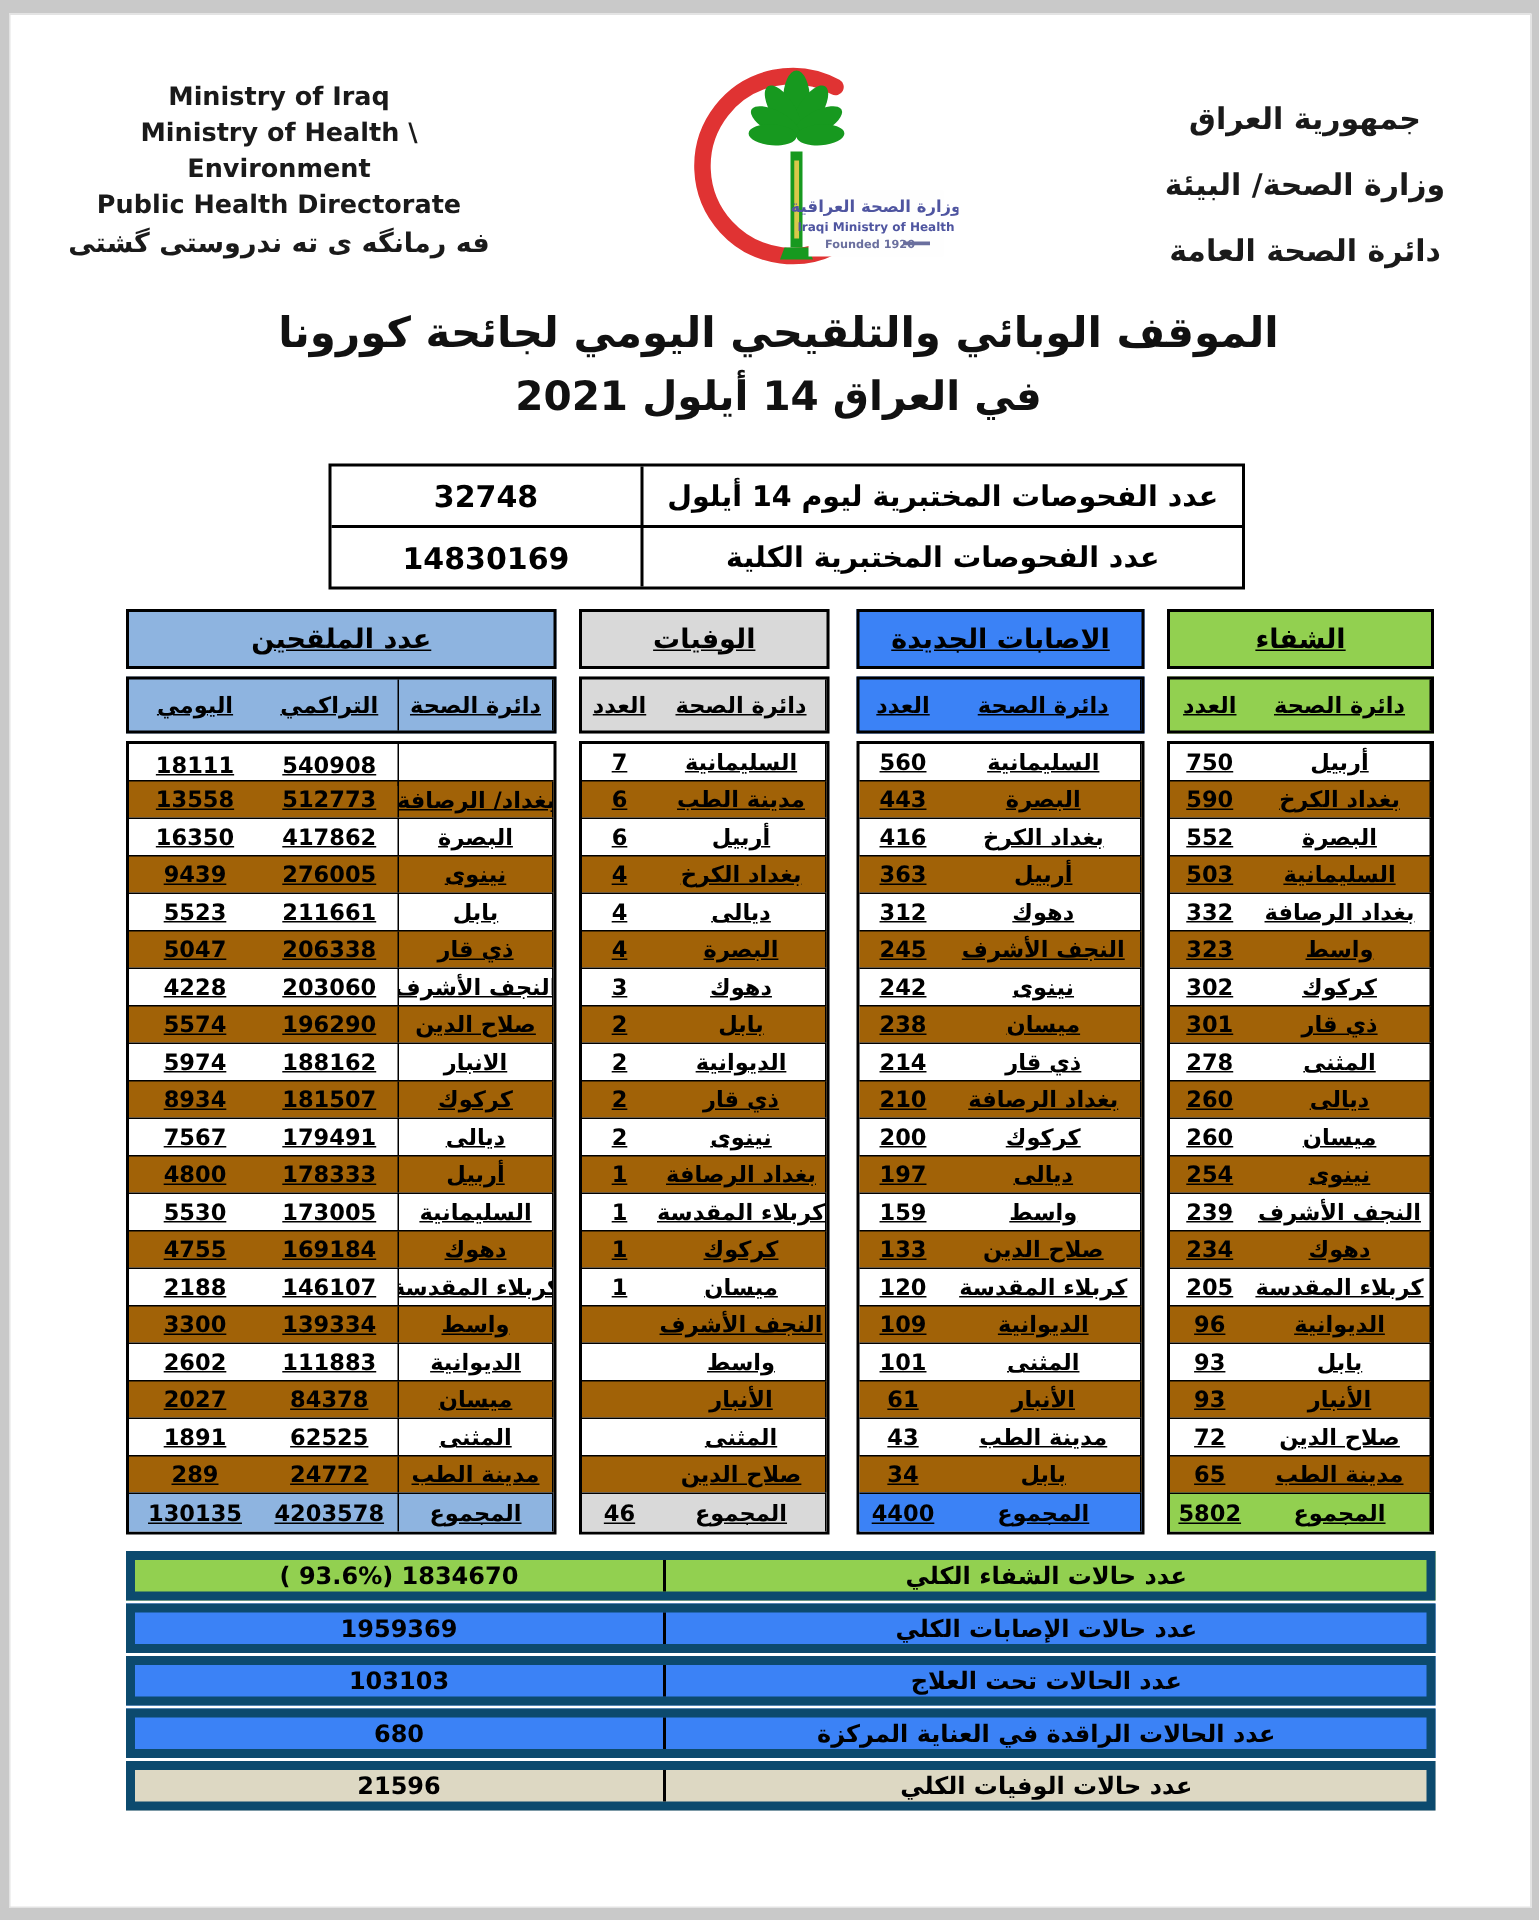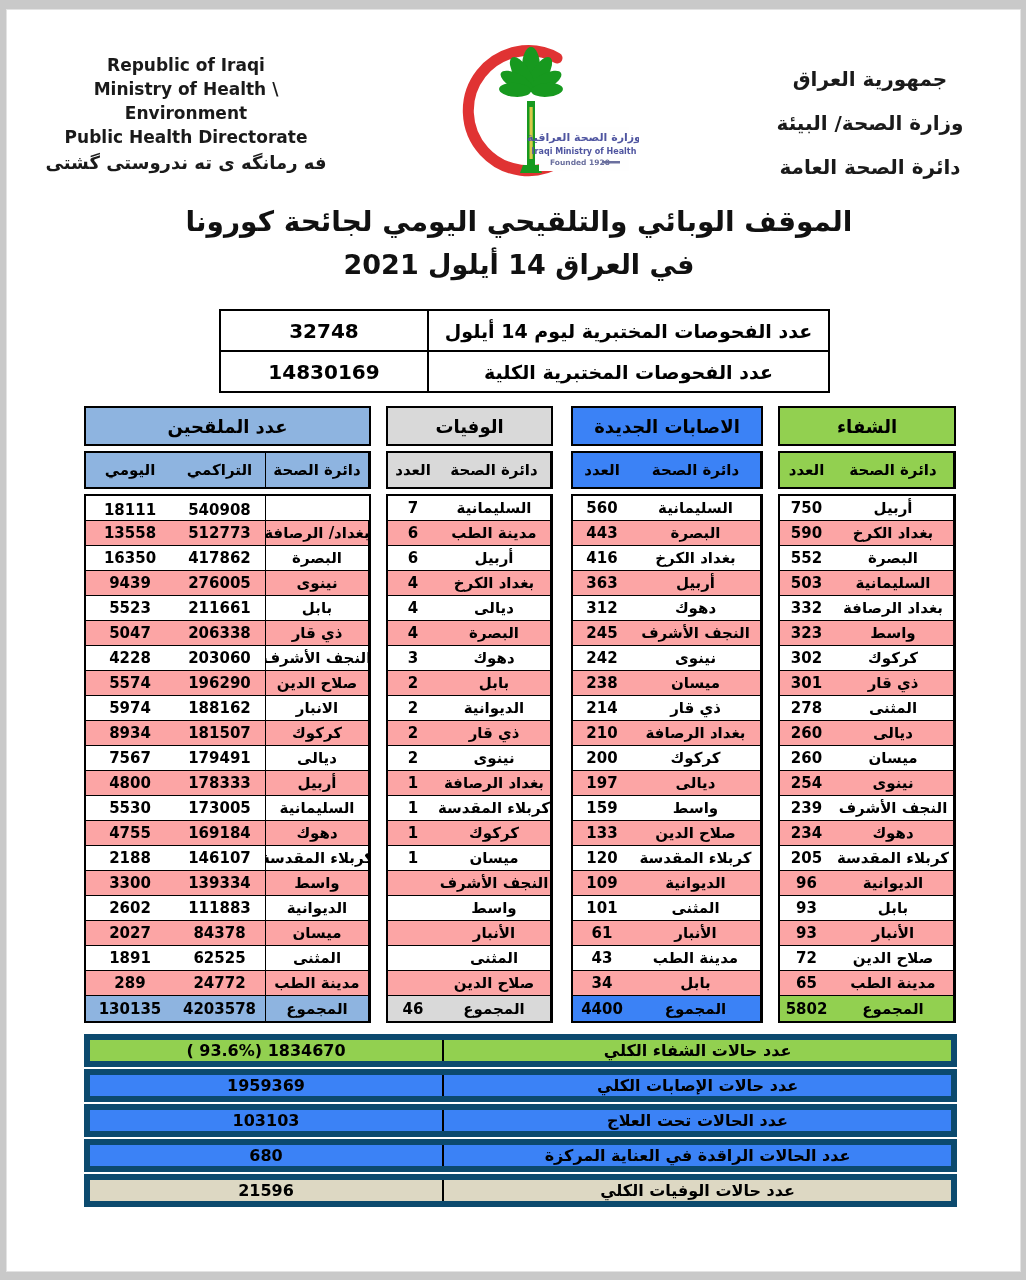--- a/index.html
+++ b/index.html
@@ -15,29 +15,29 @@
   .title1{left:0;top:196px;width:1026px;text-align:center;font-weight:bold;font-size:28px;direction:rtl;color:#111;}
   .title2{left:0;top:240px;width:1026px;text-align:center;font-weight:bold;font-size:27px;direction:rtl;color:#111;}
   
   .tests{left:213px;top:300px;width:607px;border:2px solid #000;}
   .tests .row{display:grid;grid-template-columns:206px 1fr;height:39px;}
   .tests .row + .row{border-top:2px solid #000;}
   .tests .cell{display:flex;align-items:center;justify-content:center;font-weight:bold;}
   .tests .lbl{border-left:2px solid #000;direction:rtl;font-size:19px;}
   .tests .val{font-size:20px;}
   
-  .area{position:absolute;}
+  .area{position:absolute;text-decoration:underline;}
   .t-title{border:2px solid #000;height:36px;display:flex;align-items:center;justify-content:center;font-weight:bold;font-size:18px;direction:rtl;}
   .t-head{border:2px solid #000;height:34px;margin-top:5px;display:grid;font-weight:bold;font-size:15px;}
   .t-head .hc{display:flex;align-items:center;justify-content:center;direction:rtl;}
   .t-head .hc + .hc{border-right:0;}
   .t-body{border:2px solid #000;margin-top:5px;background:#fff;}
   .t-row{display:grid;height:24px;}
   .t-row + .t-row{border-top:1px solid #000;}
-  .t-row.alt{background:#fca5a5;}
+  .t-row.alt{background:#a16207;}
   .t-cell{display:flex;align-items:center;justify-content:center;font-weight:bold;font-size:15px;overflow:hidden;white-space:nowrap;}
   .t-cell.name-cell{direction:rtl;}
   .t-row .t-cell + .t-cell{border-right:0;}
   .v-sep{border-left:1px solid #000;}
   .t-row.total{height:25px;}
   
   .g3{grid-template-columns:88px 92px 1fr;}
   .g-deaths{grid-template-columns:50px 1fr;}
   .g-new{grid-template-columns:58px 1fr;}
   .g-rec{grid-template-columns:53px 1fr;}
@@ -55,21 +55,21 @@
   .s-lbl{border-right:none;border-left:none;}
   .s-row .s-val{border-left:none;}
   .s-div{border-left:2px solid #000;}
 </style>
 </head>
 <body>
 
 <div class="sheet">
 
   <div class="abs hdr-en">
-    <div>Republic of Iraqi</div>
+    <div>Ministry of Iraq</div>
     <div>Ministry of Health \ Environment</div>
     <div>Public Health Directorate</div>
     <div class="ku" dir="rtl">فه رمانگه ى ته ندروستى گشتى</div>
   </div>
 
   <div class="abs logo">
     <svg width="205" height="165" viewBox="0 0 205 165">
       <path d="M127,130 A60 60 0 1 1 123,27" fill="none" stroke="#e03333" stroke-width="11" stroke-linecap="round"></path>
       <g fill="#17991f">
         <ellipse cx="97" cy="36" rx="9" ry="20"></ellipse>

